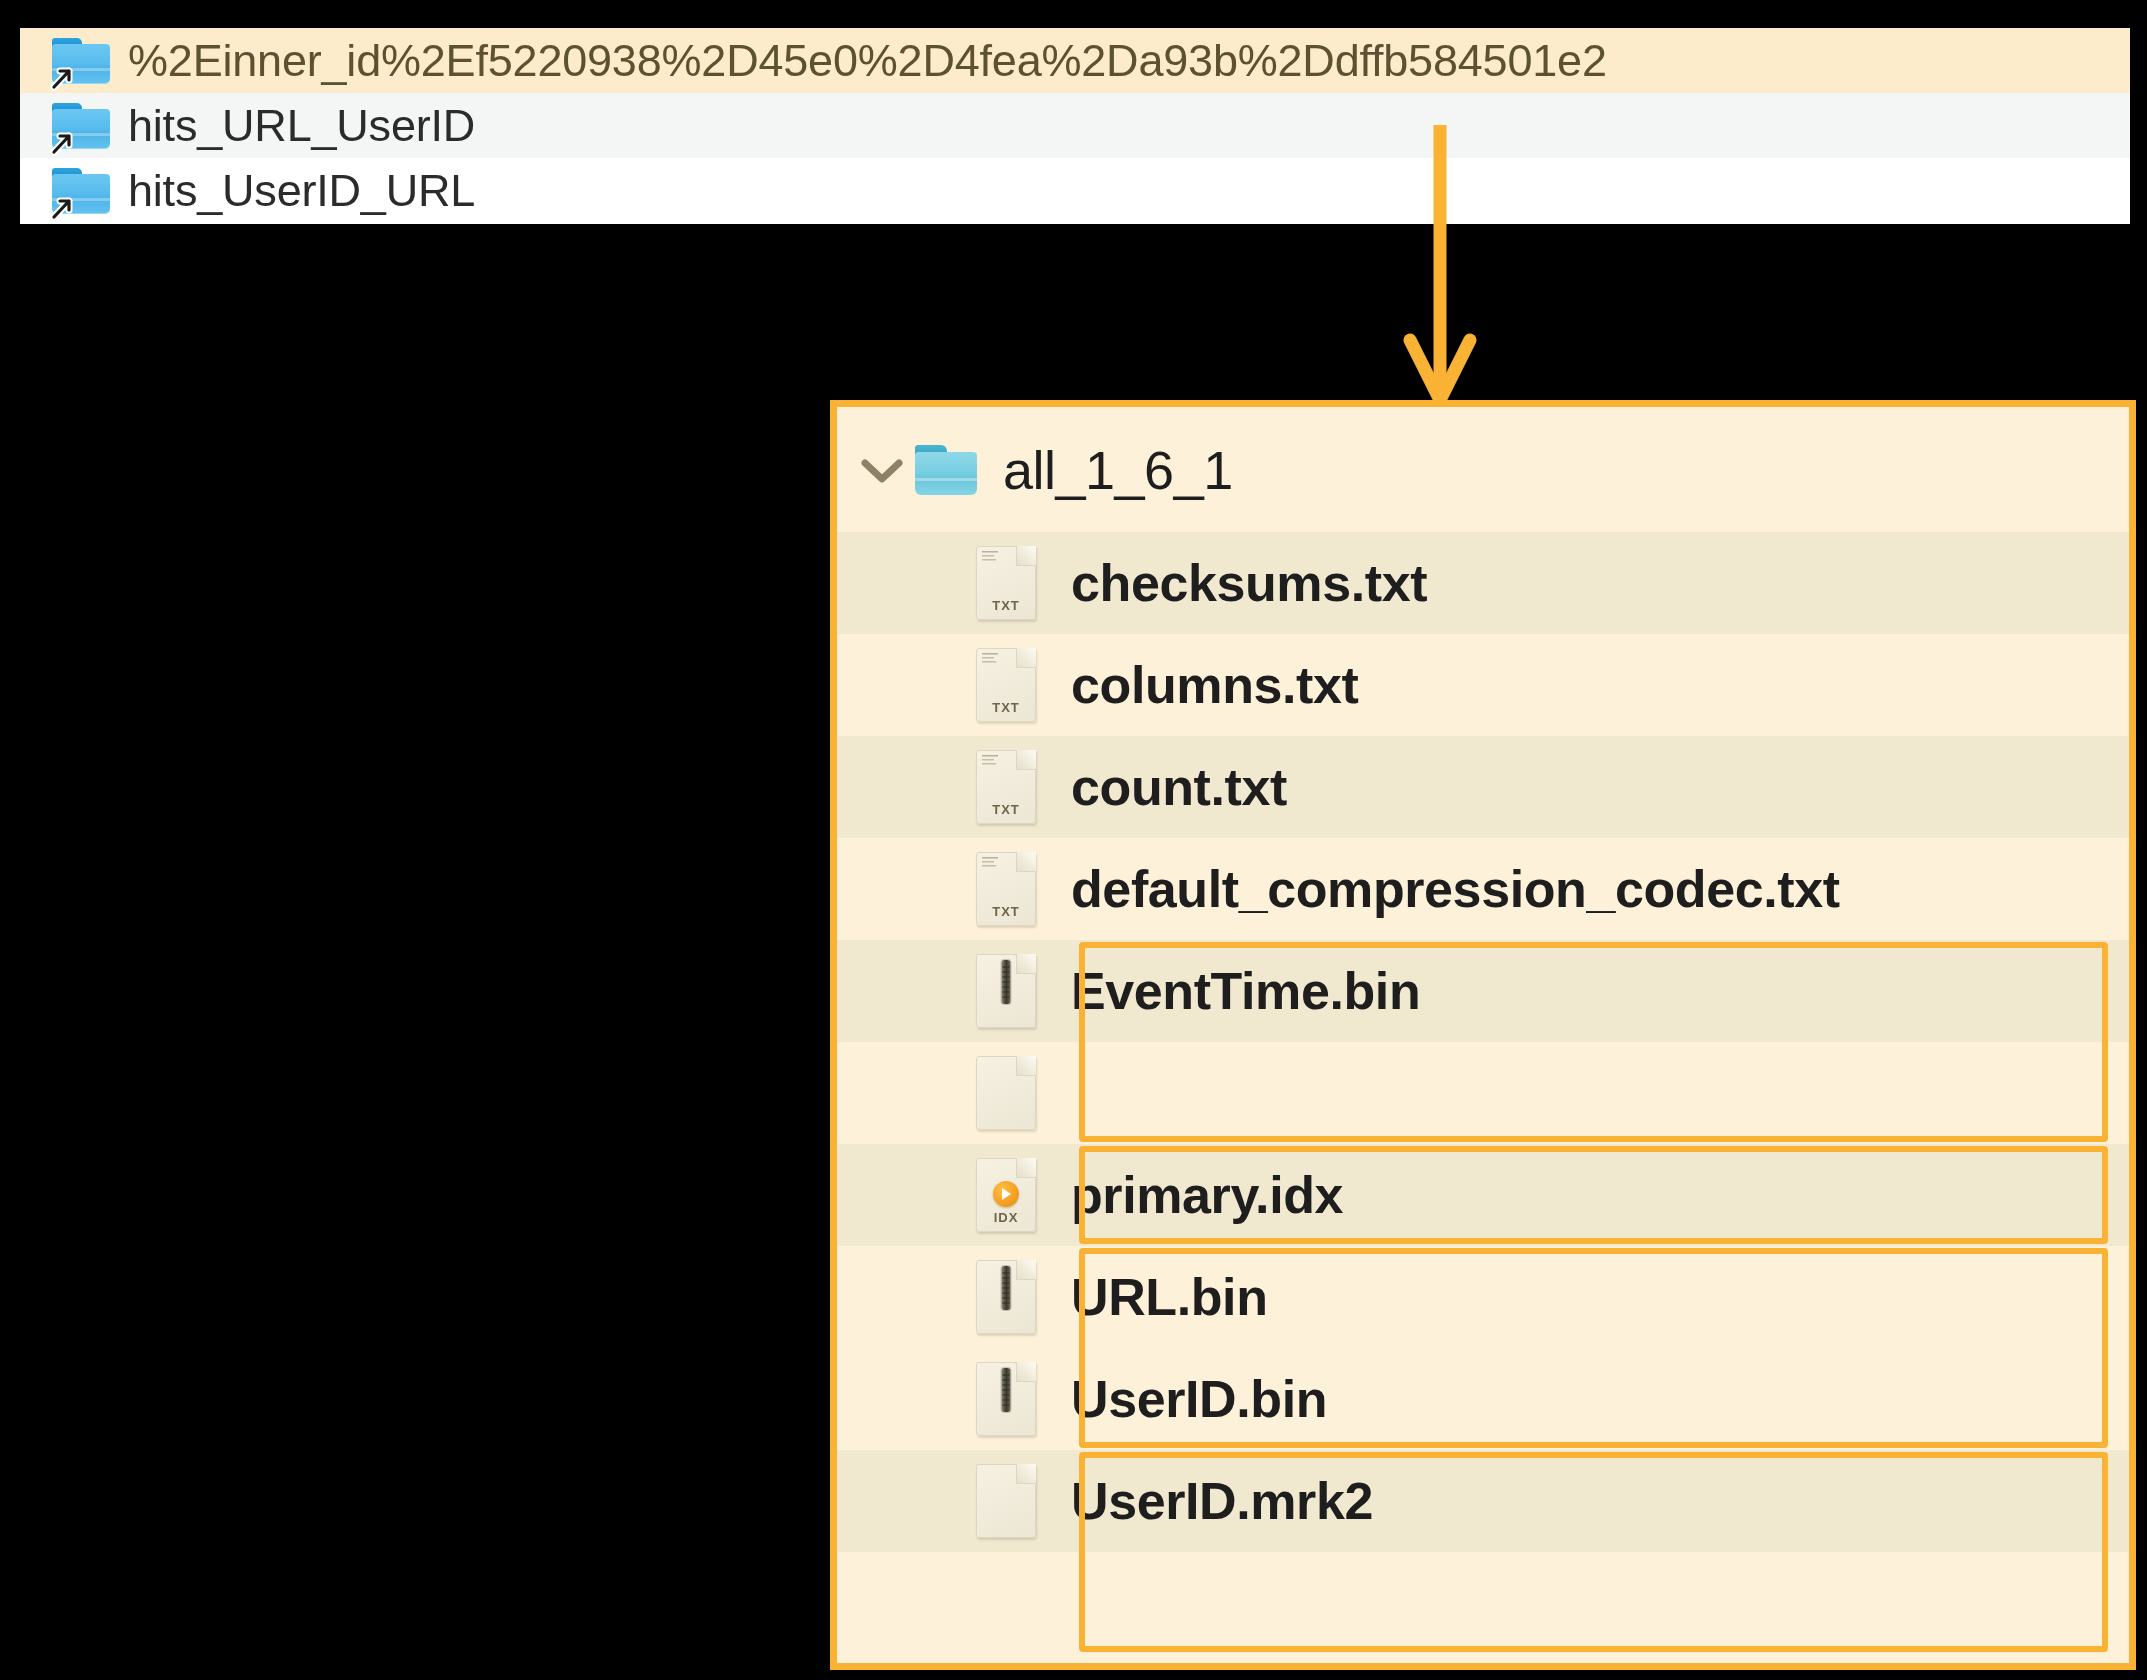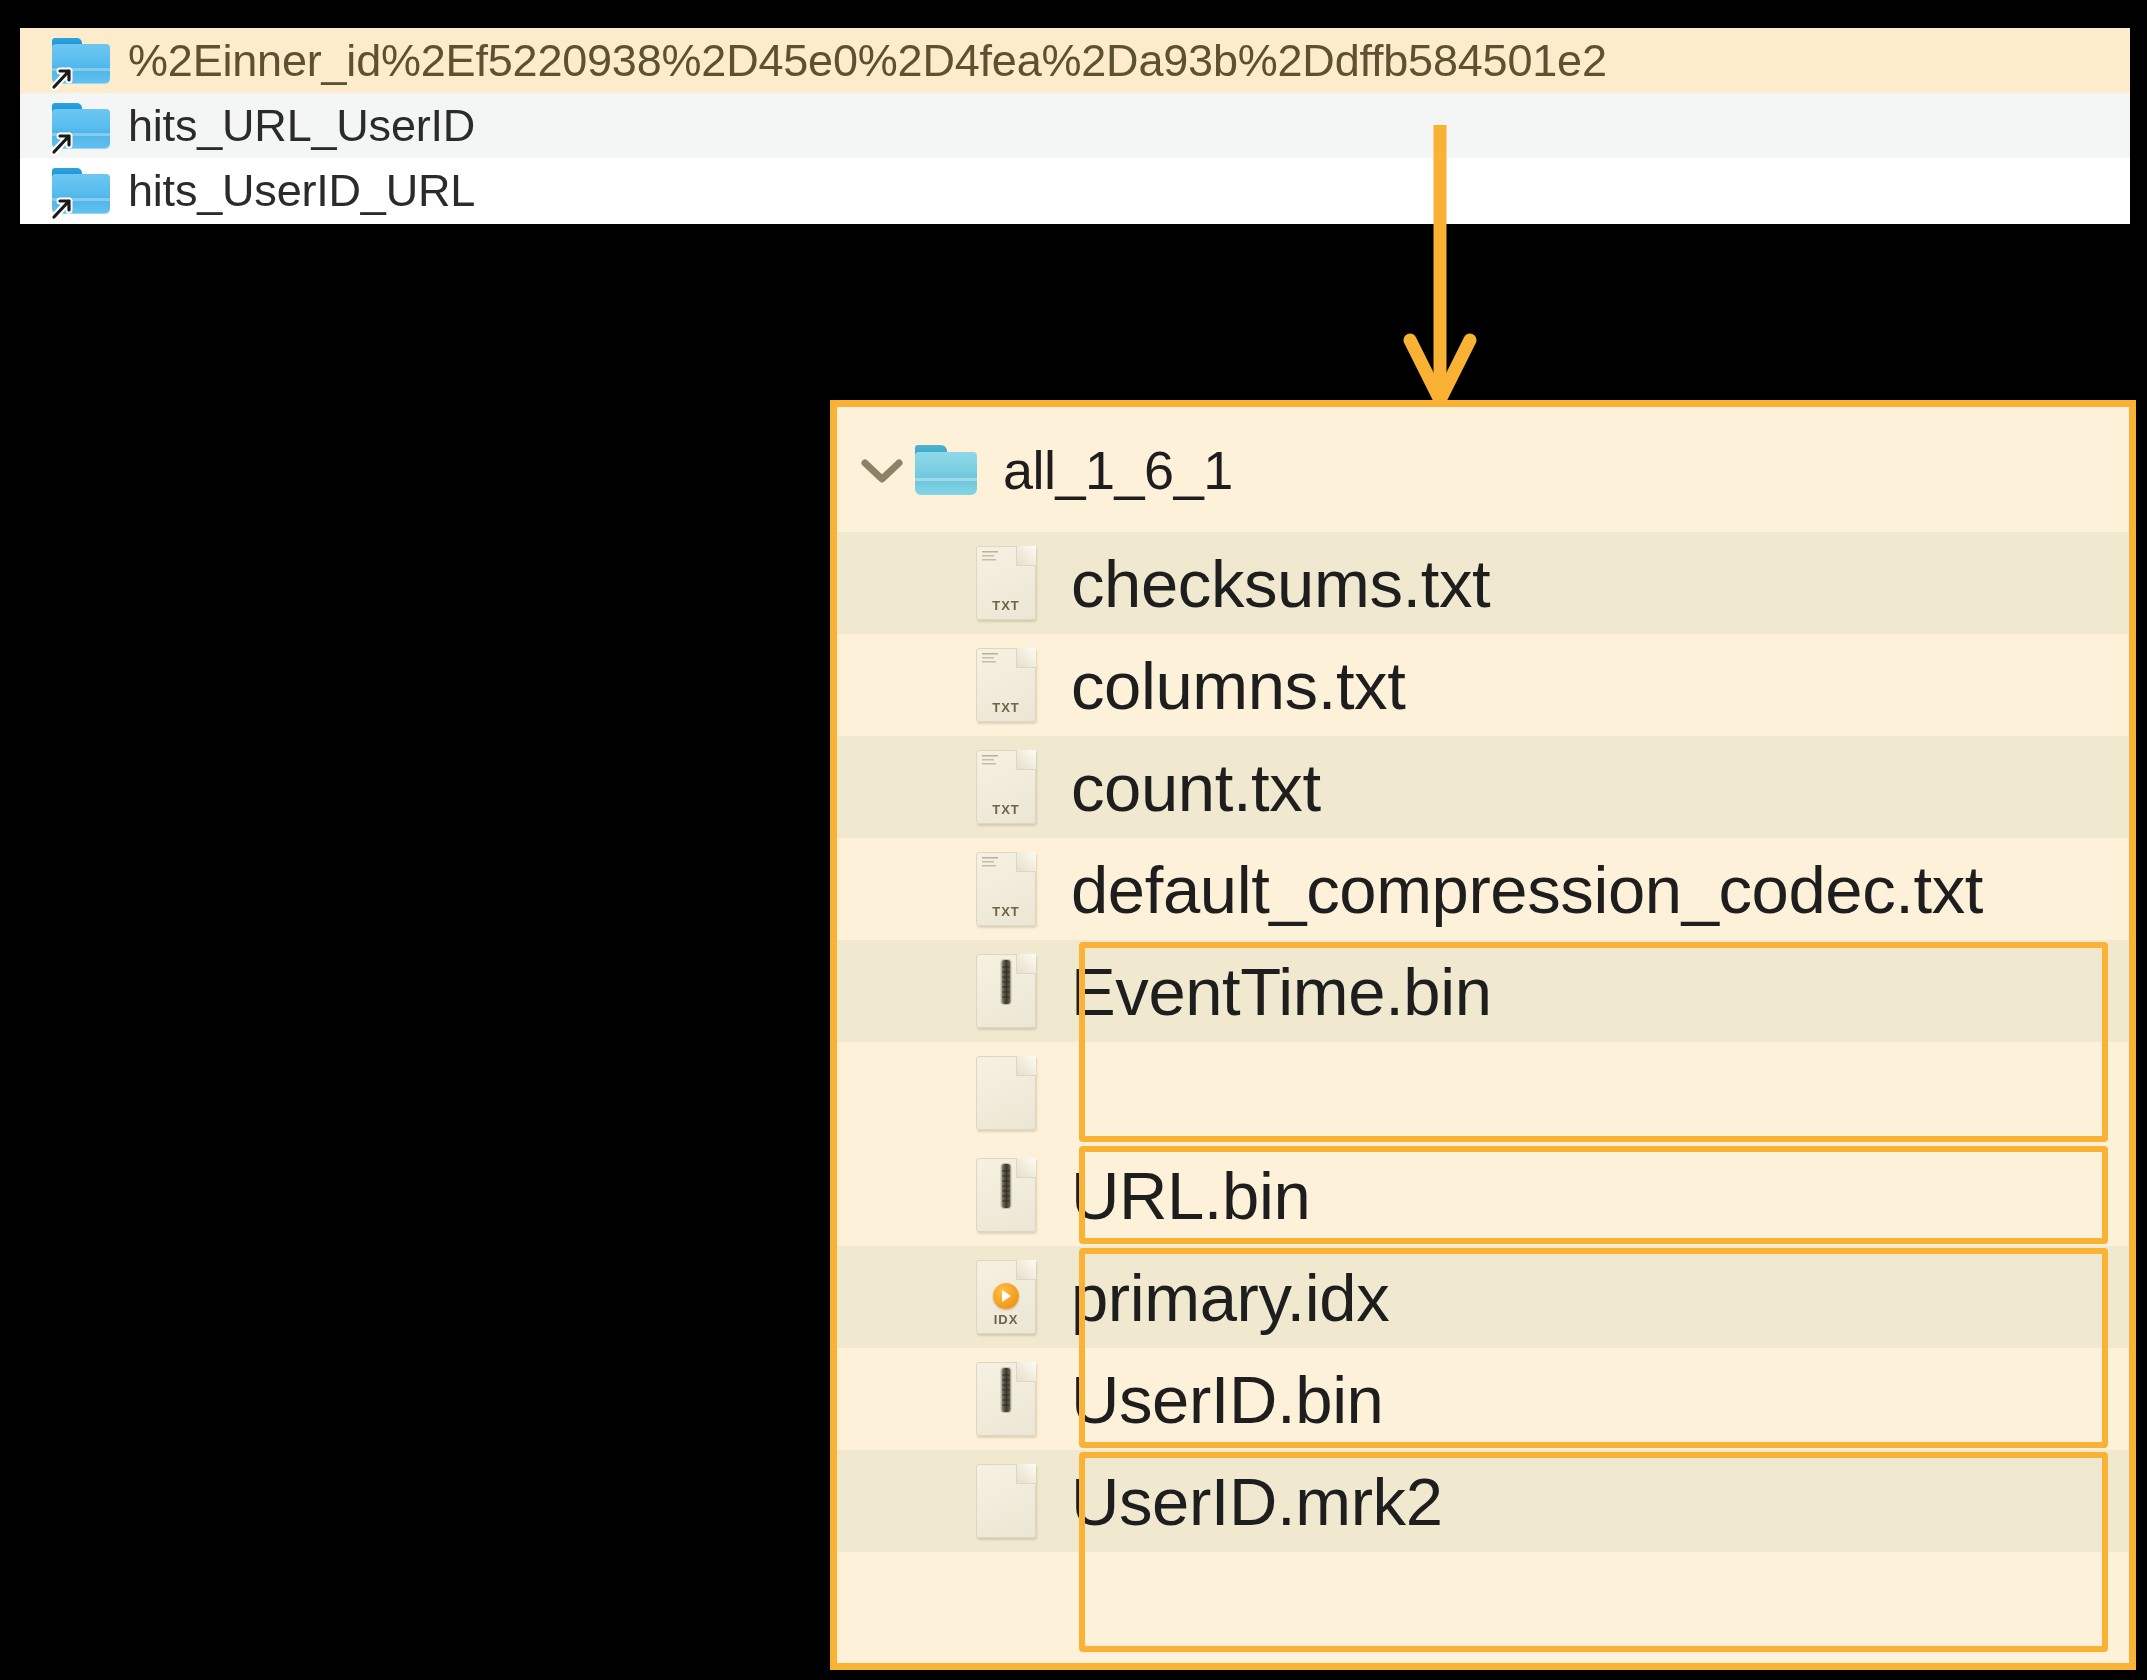--- a/index.html
+++ b/index.html
@@ -147,22 +147,22 @@
     width:26px;height:26px;border-radius:50%;
     background:radial-gradient(circle at 35% 32%,#ffc043 0%,#f5a024 55%,#e08d10 100%);
     box-shadow:0 1px 2px rgba(120,80,0,.35);
   }
   .doc .idxdot::after{
     content:"";position:absolute;left:9px;top:7px;
     border-left:9px solid #ffffff;border-top:6px solid transparent;border-bottom:6px solid transparent;
   }
 
   .fname{
-    font-size:67px;color:#1e1e1e;letter-spacing:-0.4px;
-    margin-left:26px;line-height:1;
+    font-size:52px;color:#1e1e1e;letter-spacing:-0.4px;
+    margin-left:26px;line-height:1;font-weight:bold;
   }
 
   
   .hl{
     position:absolute;border:6px solid #f9b233;border-radius:4px;
     box-sizing:border-box;pointer-events:none;
   }
 </style>
 </head>
 <body>
@@ -284,40 +284,40 @@
           <span class="fname">EventTime.bin</span>
         </div>
         <div class="row">
           <span class="icon-slot">
             <span class="doc">
               <span class="page"></span>
               <span class="fold"></span>
             </span>
           </span>
         </div>
-        <div class="row">
-          <span class="icon-slot">
-            <span class="doc">
-              <span class="page"></span>
-              <span class="fold"></span>
-              <span class="binglyph"></span>
-            </span>
-          </span>
-          <span class="fname">URL.bin</span>
-        </div>
         <div class="row shade">
           <span class="icon-slot">
             <span class="doc">
               <span class="page"></span>
               <span class="fold"></span>
               <span class="idxdot"></span>
               <span class="ext">IDX</span>
             </span>
           </span>
           <span class="fname">primary.idx</span>
+        </div>
+        <div class="row">
+          <span class="icon-slot">
+            <span class="doc">
+              <span class="page"></span>
+              <span class="fold"></span>
+              <span class="binglyph"></span>
+            </span>
+          </span>
+          <span class="fname">URL.bin</span>
         </div>
         <div class="row">
           <span class="icon-slot">
             <span class="doc">
               <span class="page"></span>
               <span class="fold"></span>
               <span class="binglyph"></span>
             </span>
           </span>
           <span class="fname">UserID.bin</span>

